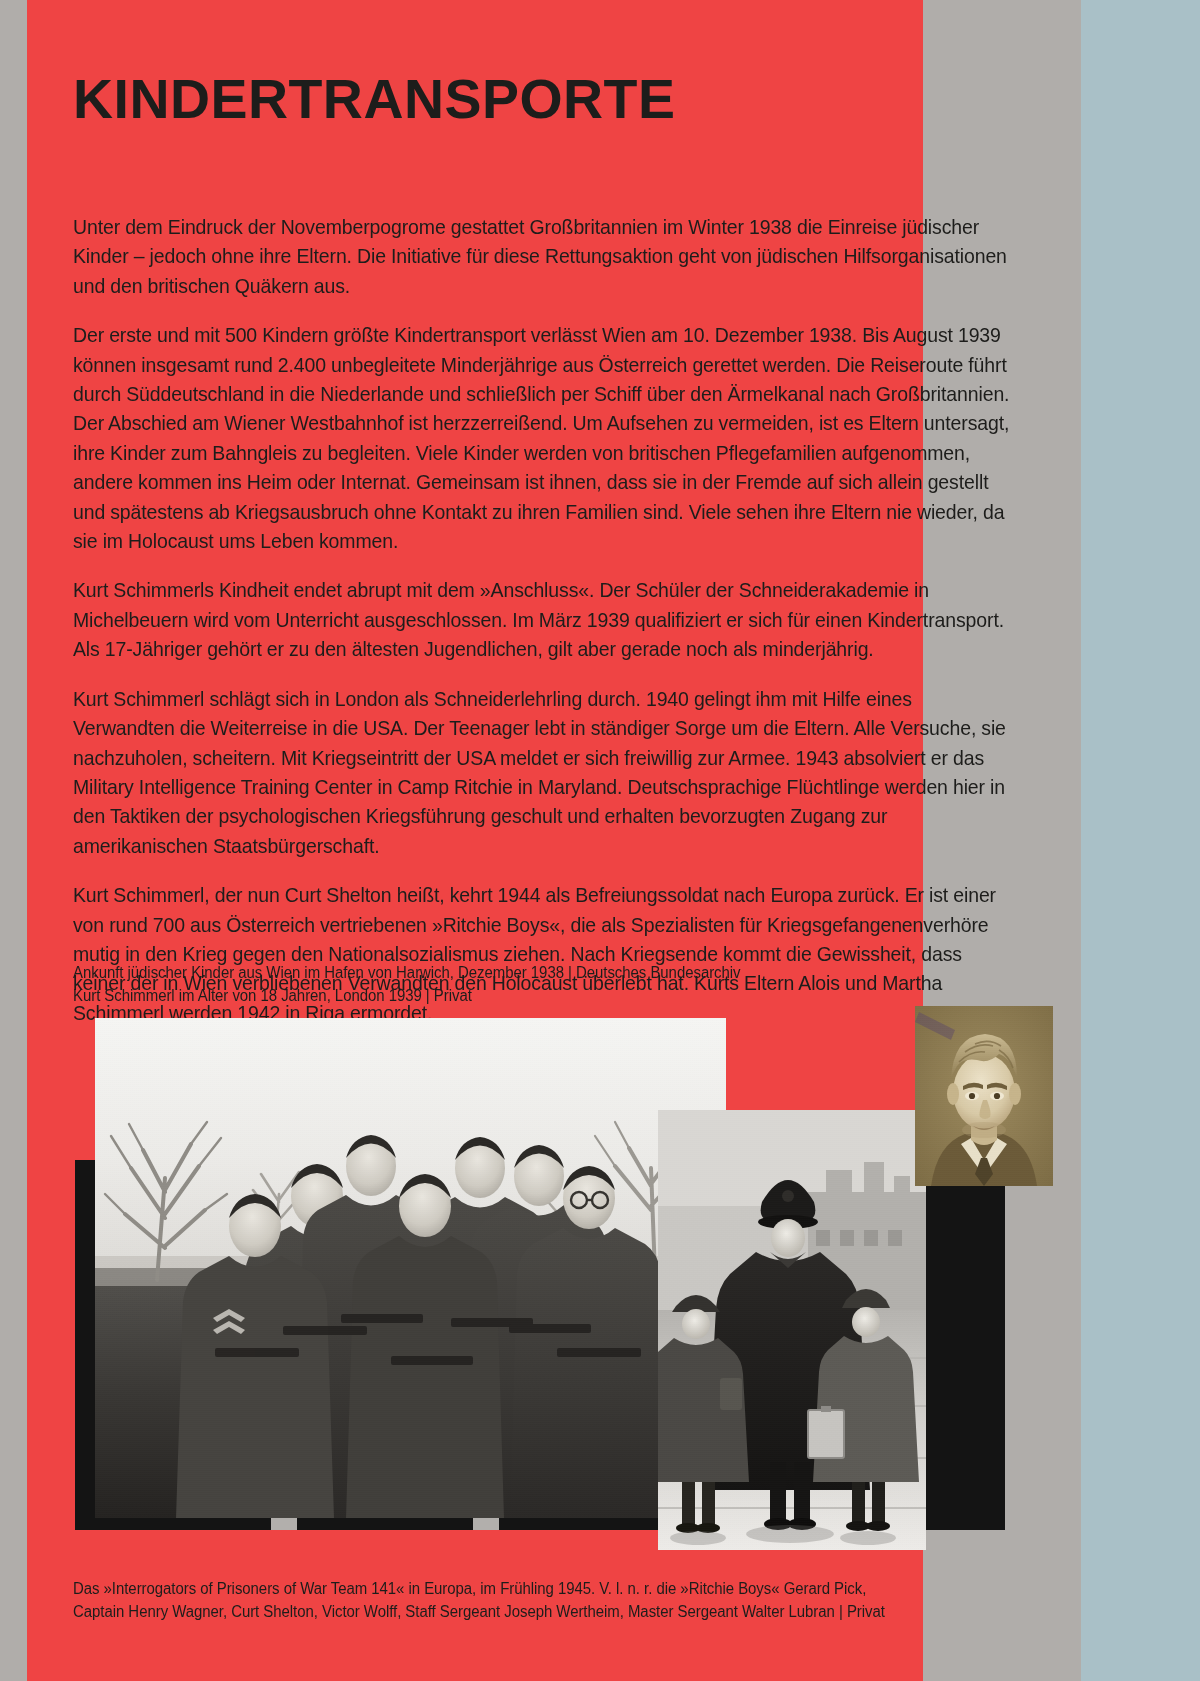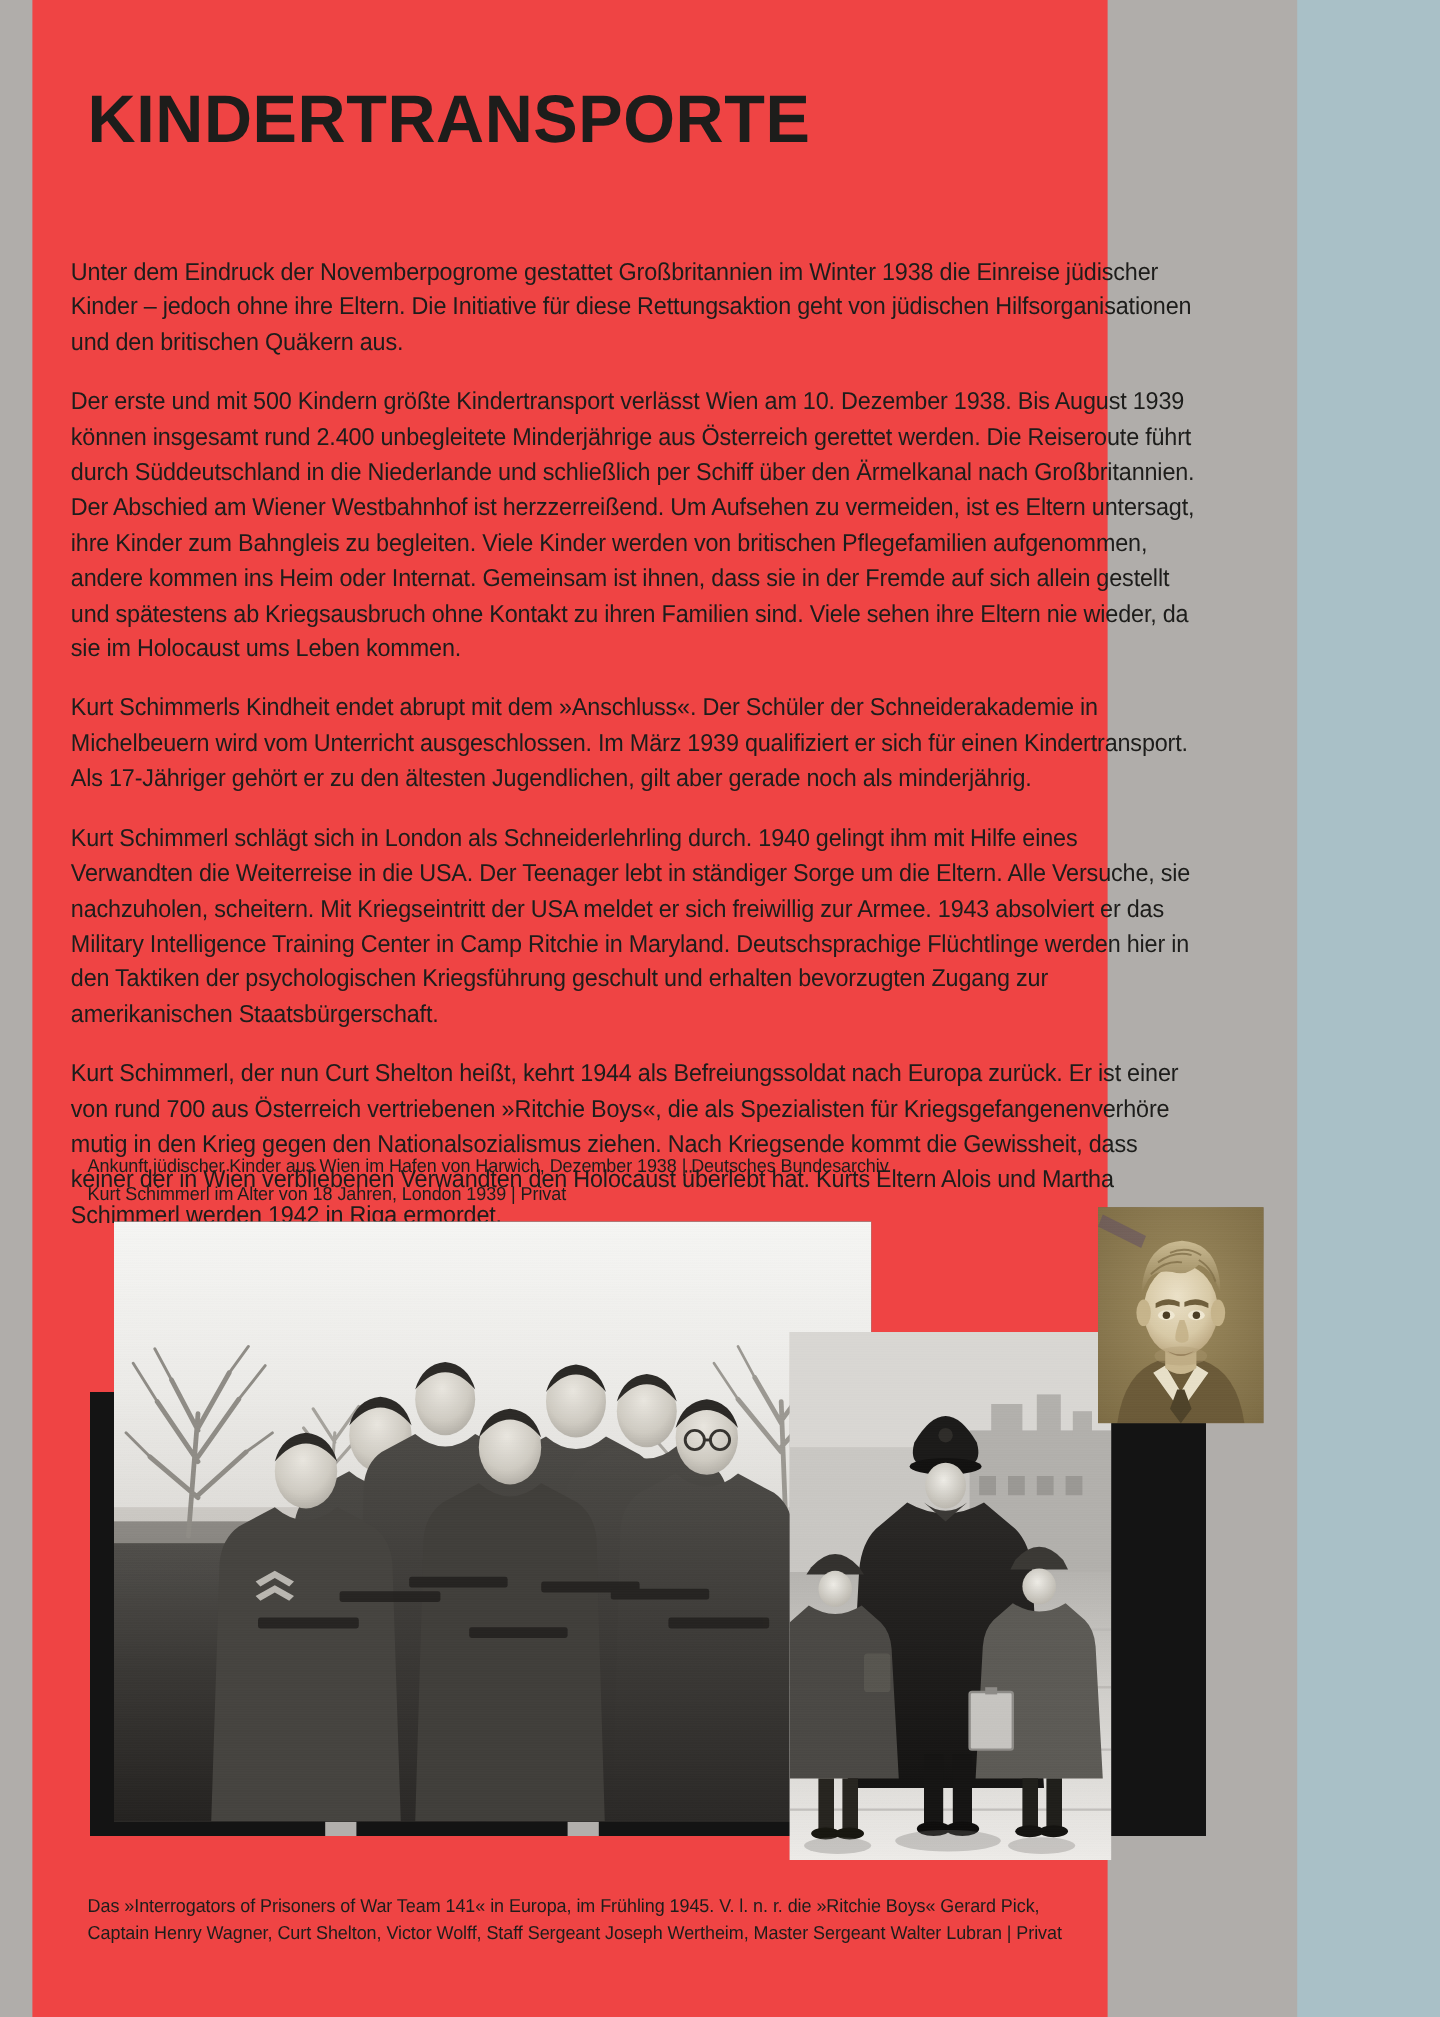--- a/index.html
+++ b/index.html
@@ -43,21 +43,21 @@
     color: #1d1d1b;
     font-family: "Liberation Sans", sans-serif;
     white-space: nowrap;
     transform: scaleX(0.99);
     transform-origin: left top;
   }
 
   
   #body-copy {
     position: absolute;
-    left: 32px;
+    left: 46px;
     top: 213px;
     width: 940px;
   }
   .para {
     font-size: 20.4px;
     line-height: 29.4px;
     color: #1d1d1b;
     margin: 0 0 20px 0;
     text-align: left;
     letter-spacing: -0.12px;

